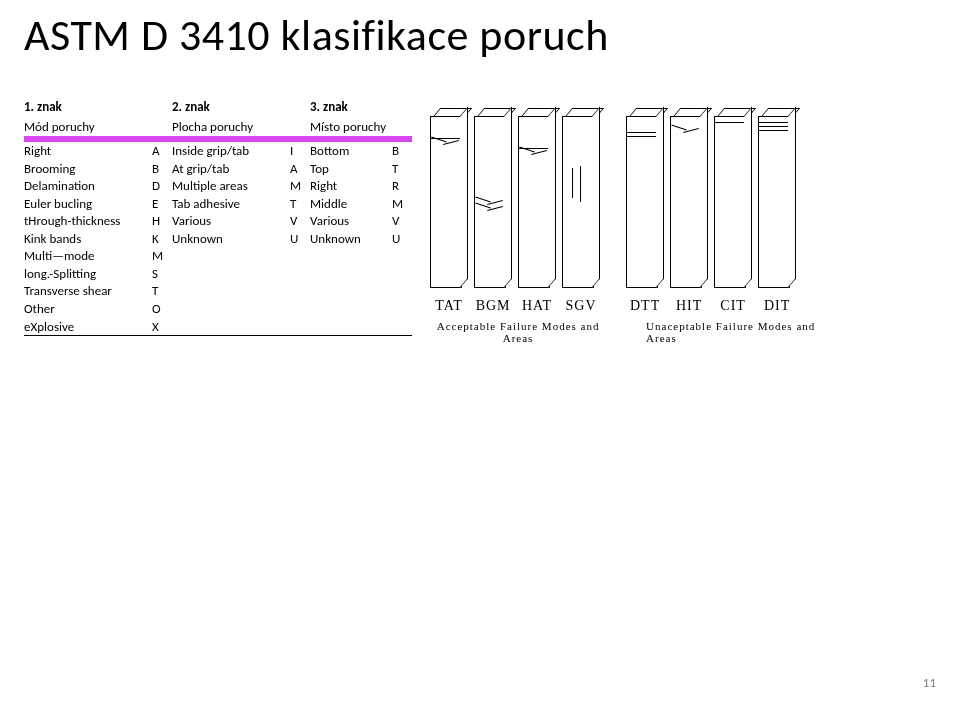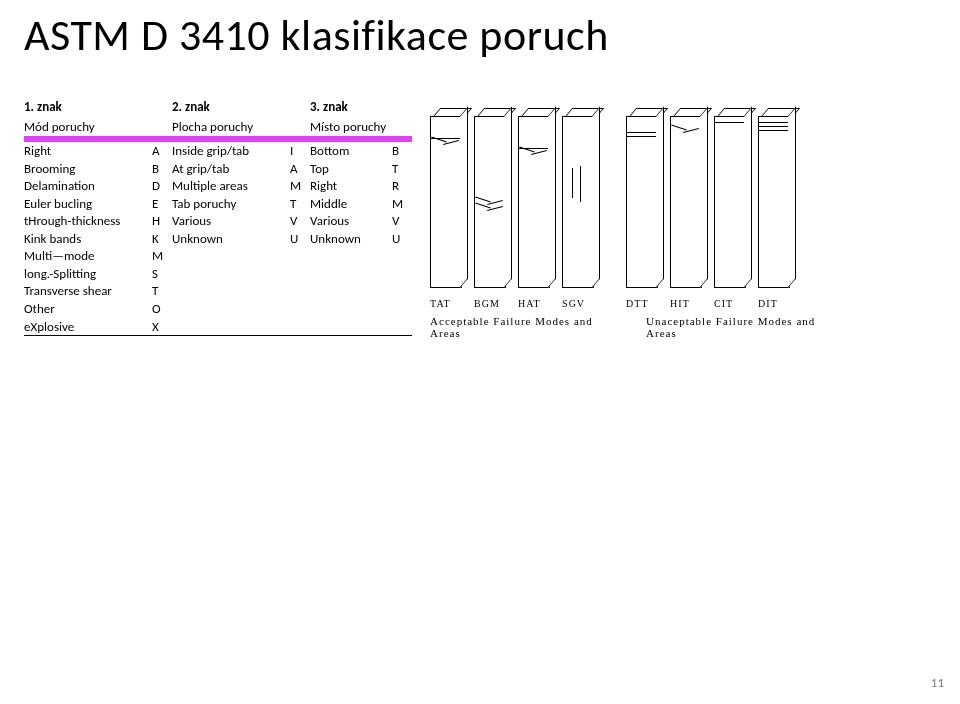--- a/index.html
+++ b/index.html
@@ -133,39 +133,39 @@
     height: 30px;
   }
   .labels {
     display: flex;
     flex-direction: row;
     gap: 6px;
     margin-top: 10px;
   }
   .lab {
     width: 38px;
-    text-align: left;
+    text-align: center;
     font-family: "Times New Roman", serif;
-    font-size: 10px;
+    font-size: 14px;
     letter-spacing: 1px;
   }
   .caption {
     font-family: "Times New Roman", serif;
     font-size: 11px;
     letter-spacing: 1px;
     margin-top: 6px;
     display: flex;
     gap: 40px;
   }
   .caption span {
     display: inline-block;
   }
   .pagenum {
     position: absolute;
-    right: 16px;
+    right: 24px;
     bottom: 14px;
     font-size: 13px;
     color: #7a7a7a;
   }
   .group-gap {
     width: 14px;
   }
 </style>
 </head>
 <body>
@@ -215,21 +215,21 @@
             <td>Delamination</td>
             <td>D</td>
             <td>Multiple areas</td>
             <td>M</td>
             <td>Right</td>
             <td>R</td>
           </tr>
           <tr>
             <td>Euler bucling</td>
             <td>E</td>
-            <td>Tab poruchy</td>
+            <td>Tab adhesive</td>
             <td>T</td>
             <td>Middle</td>
             <td>M</td>
           </tr>
           <tr>
             <td>tHrough-thickness</td>
             <td>H</td>
             <td>Various</td>
             <td>V</td>
             <td>Various</td>
@@ -360,20 +360,20 @@
       <div class="lab">HAT</div>
       <div class="lab">SGV</div>
       <div class="group-gap"></div>
       <div class="lab">DTT</div>
       <div class="lab">HIT</div>
       <div class="lab">CIT</div>
       <div class="lab">DIT</div>
     </div>
 
     <div class="caption">
-      <span style="width:176px;">Acceptable   Failure   Modes   and   Areas</span>
+      <span style="width:176px;text-align:center;">Acceptable   Failure   Modes   and   Areas</span>
       <span style="width:190px;">Unaceptable   Failure   Modes   and   Areas</span>
     </div>
   </div>
 
 </div>
 
 <div class="pagenum">11</div>
 
 </body></html>

